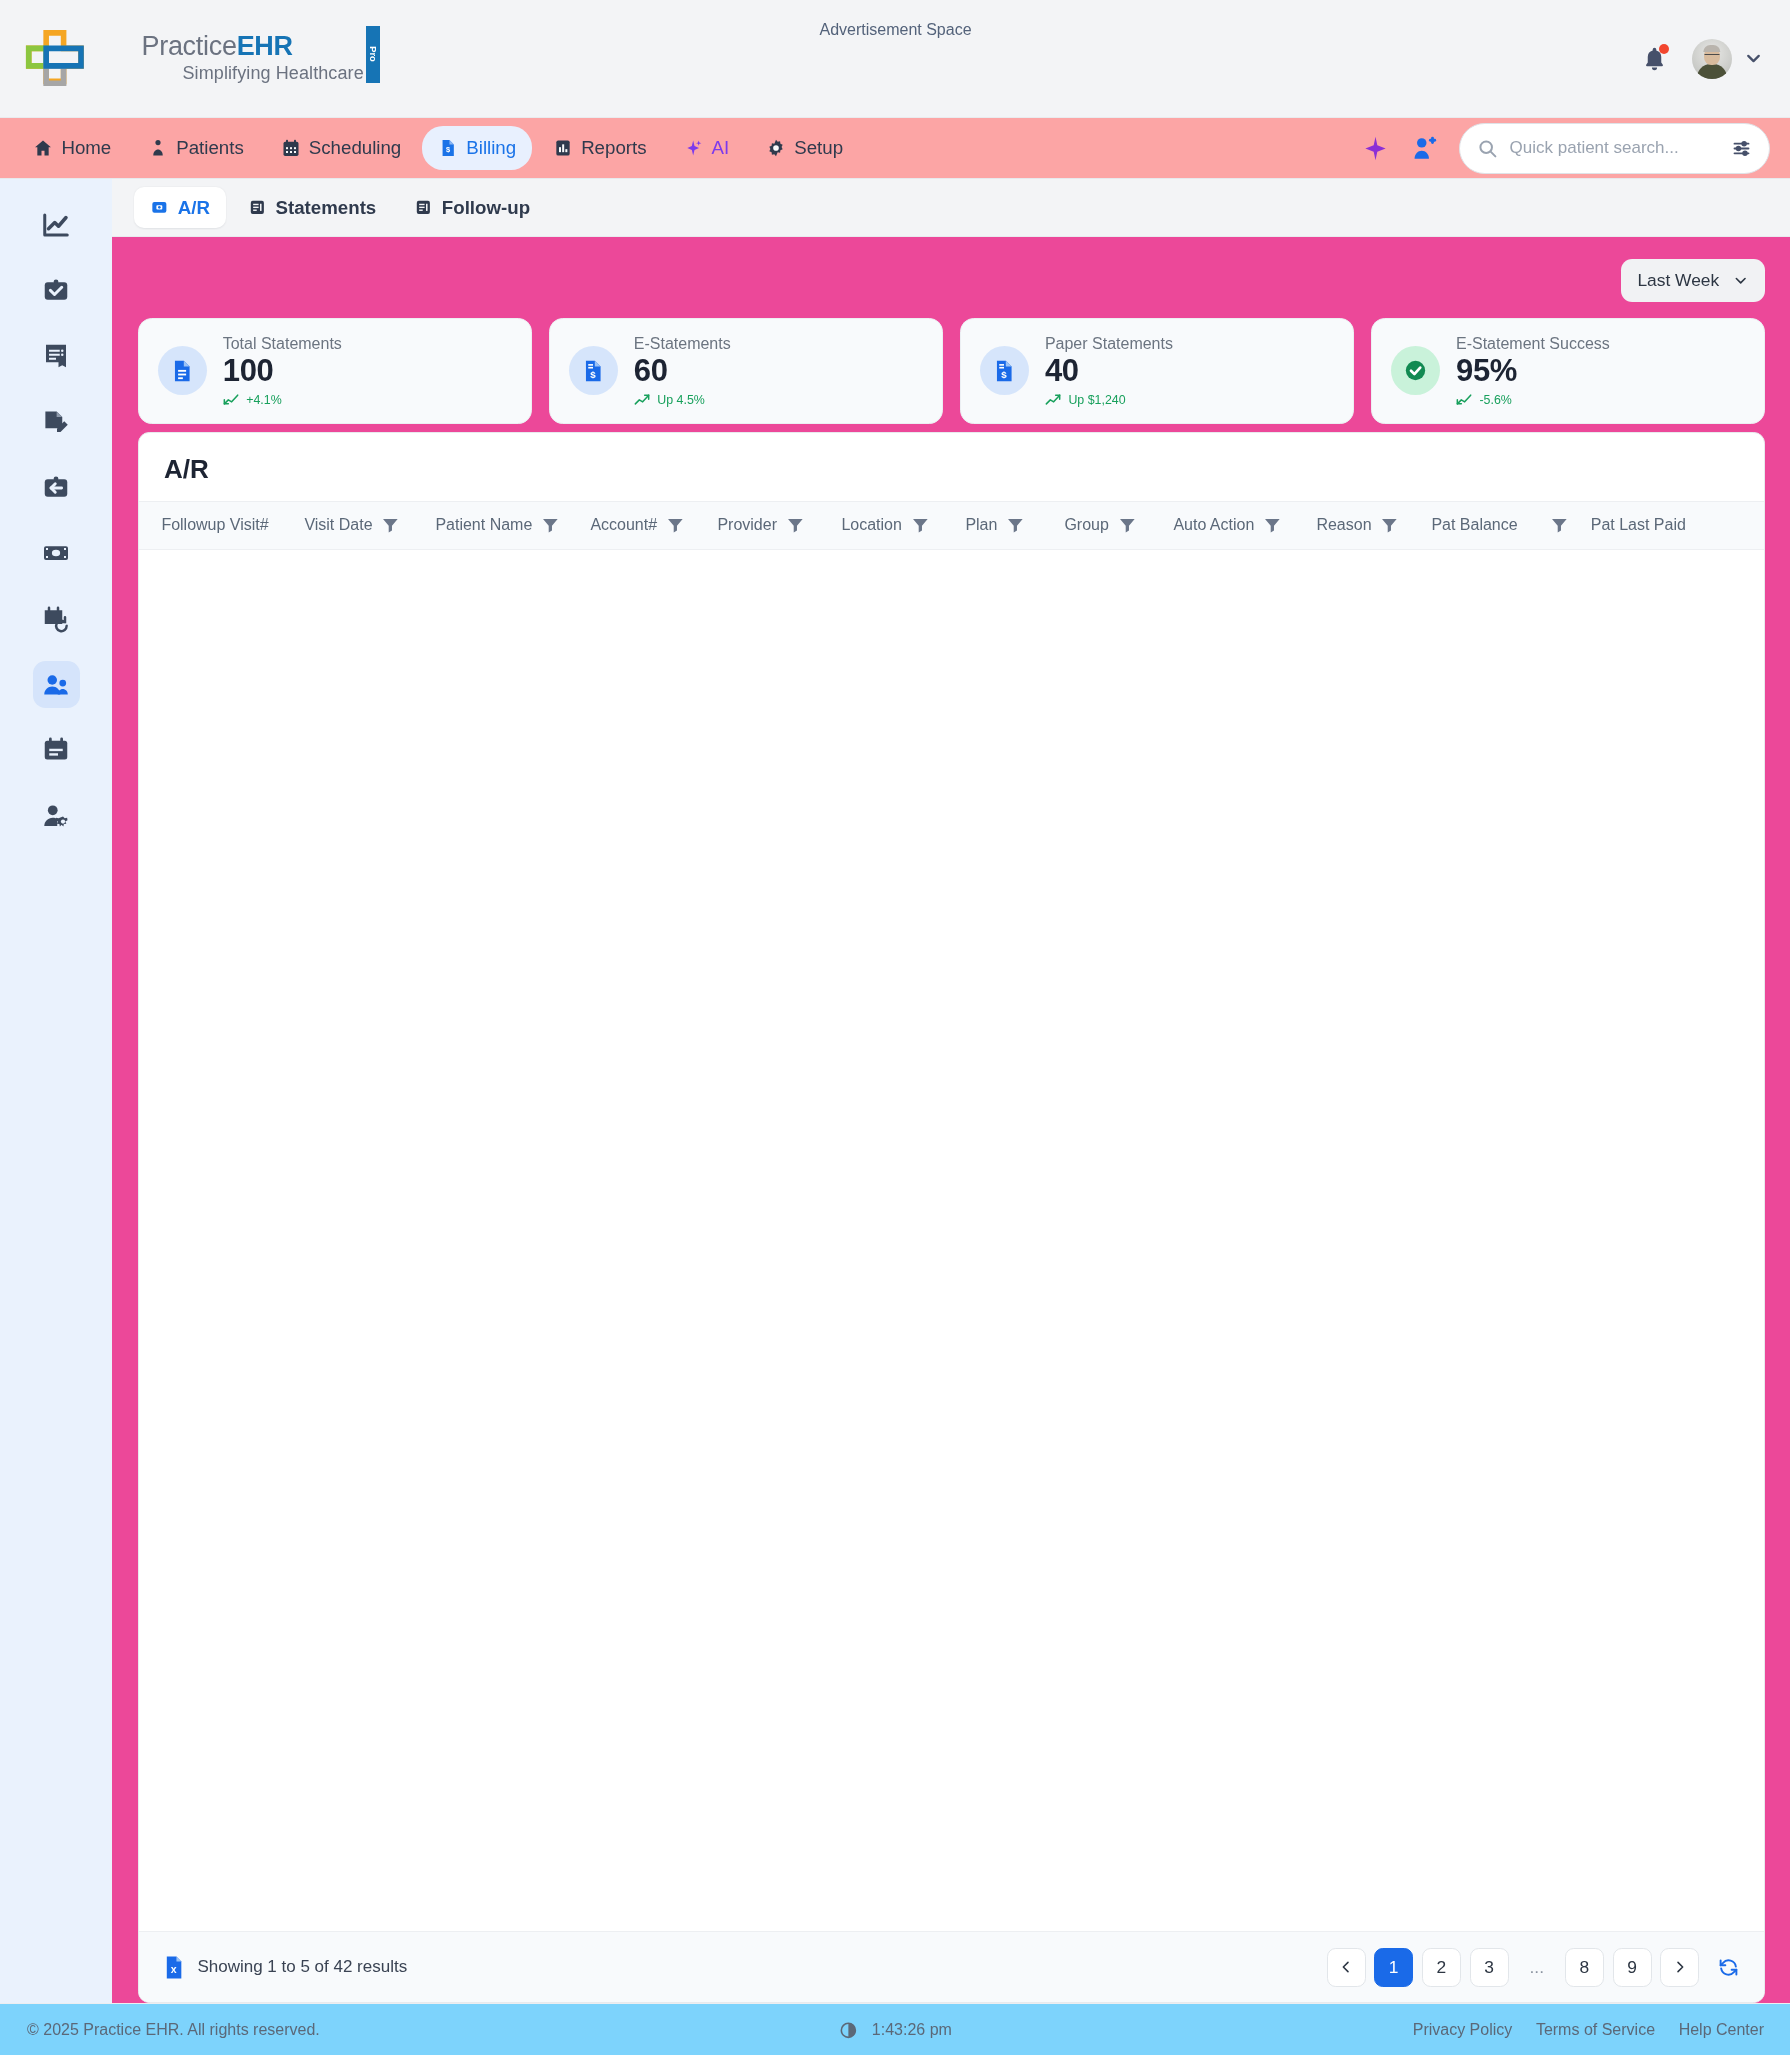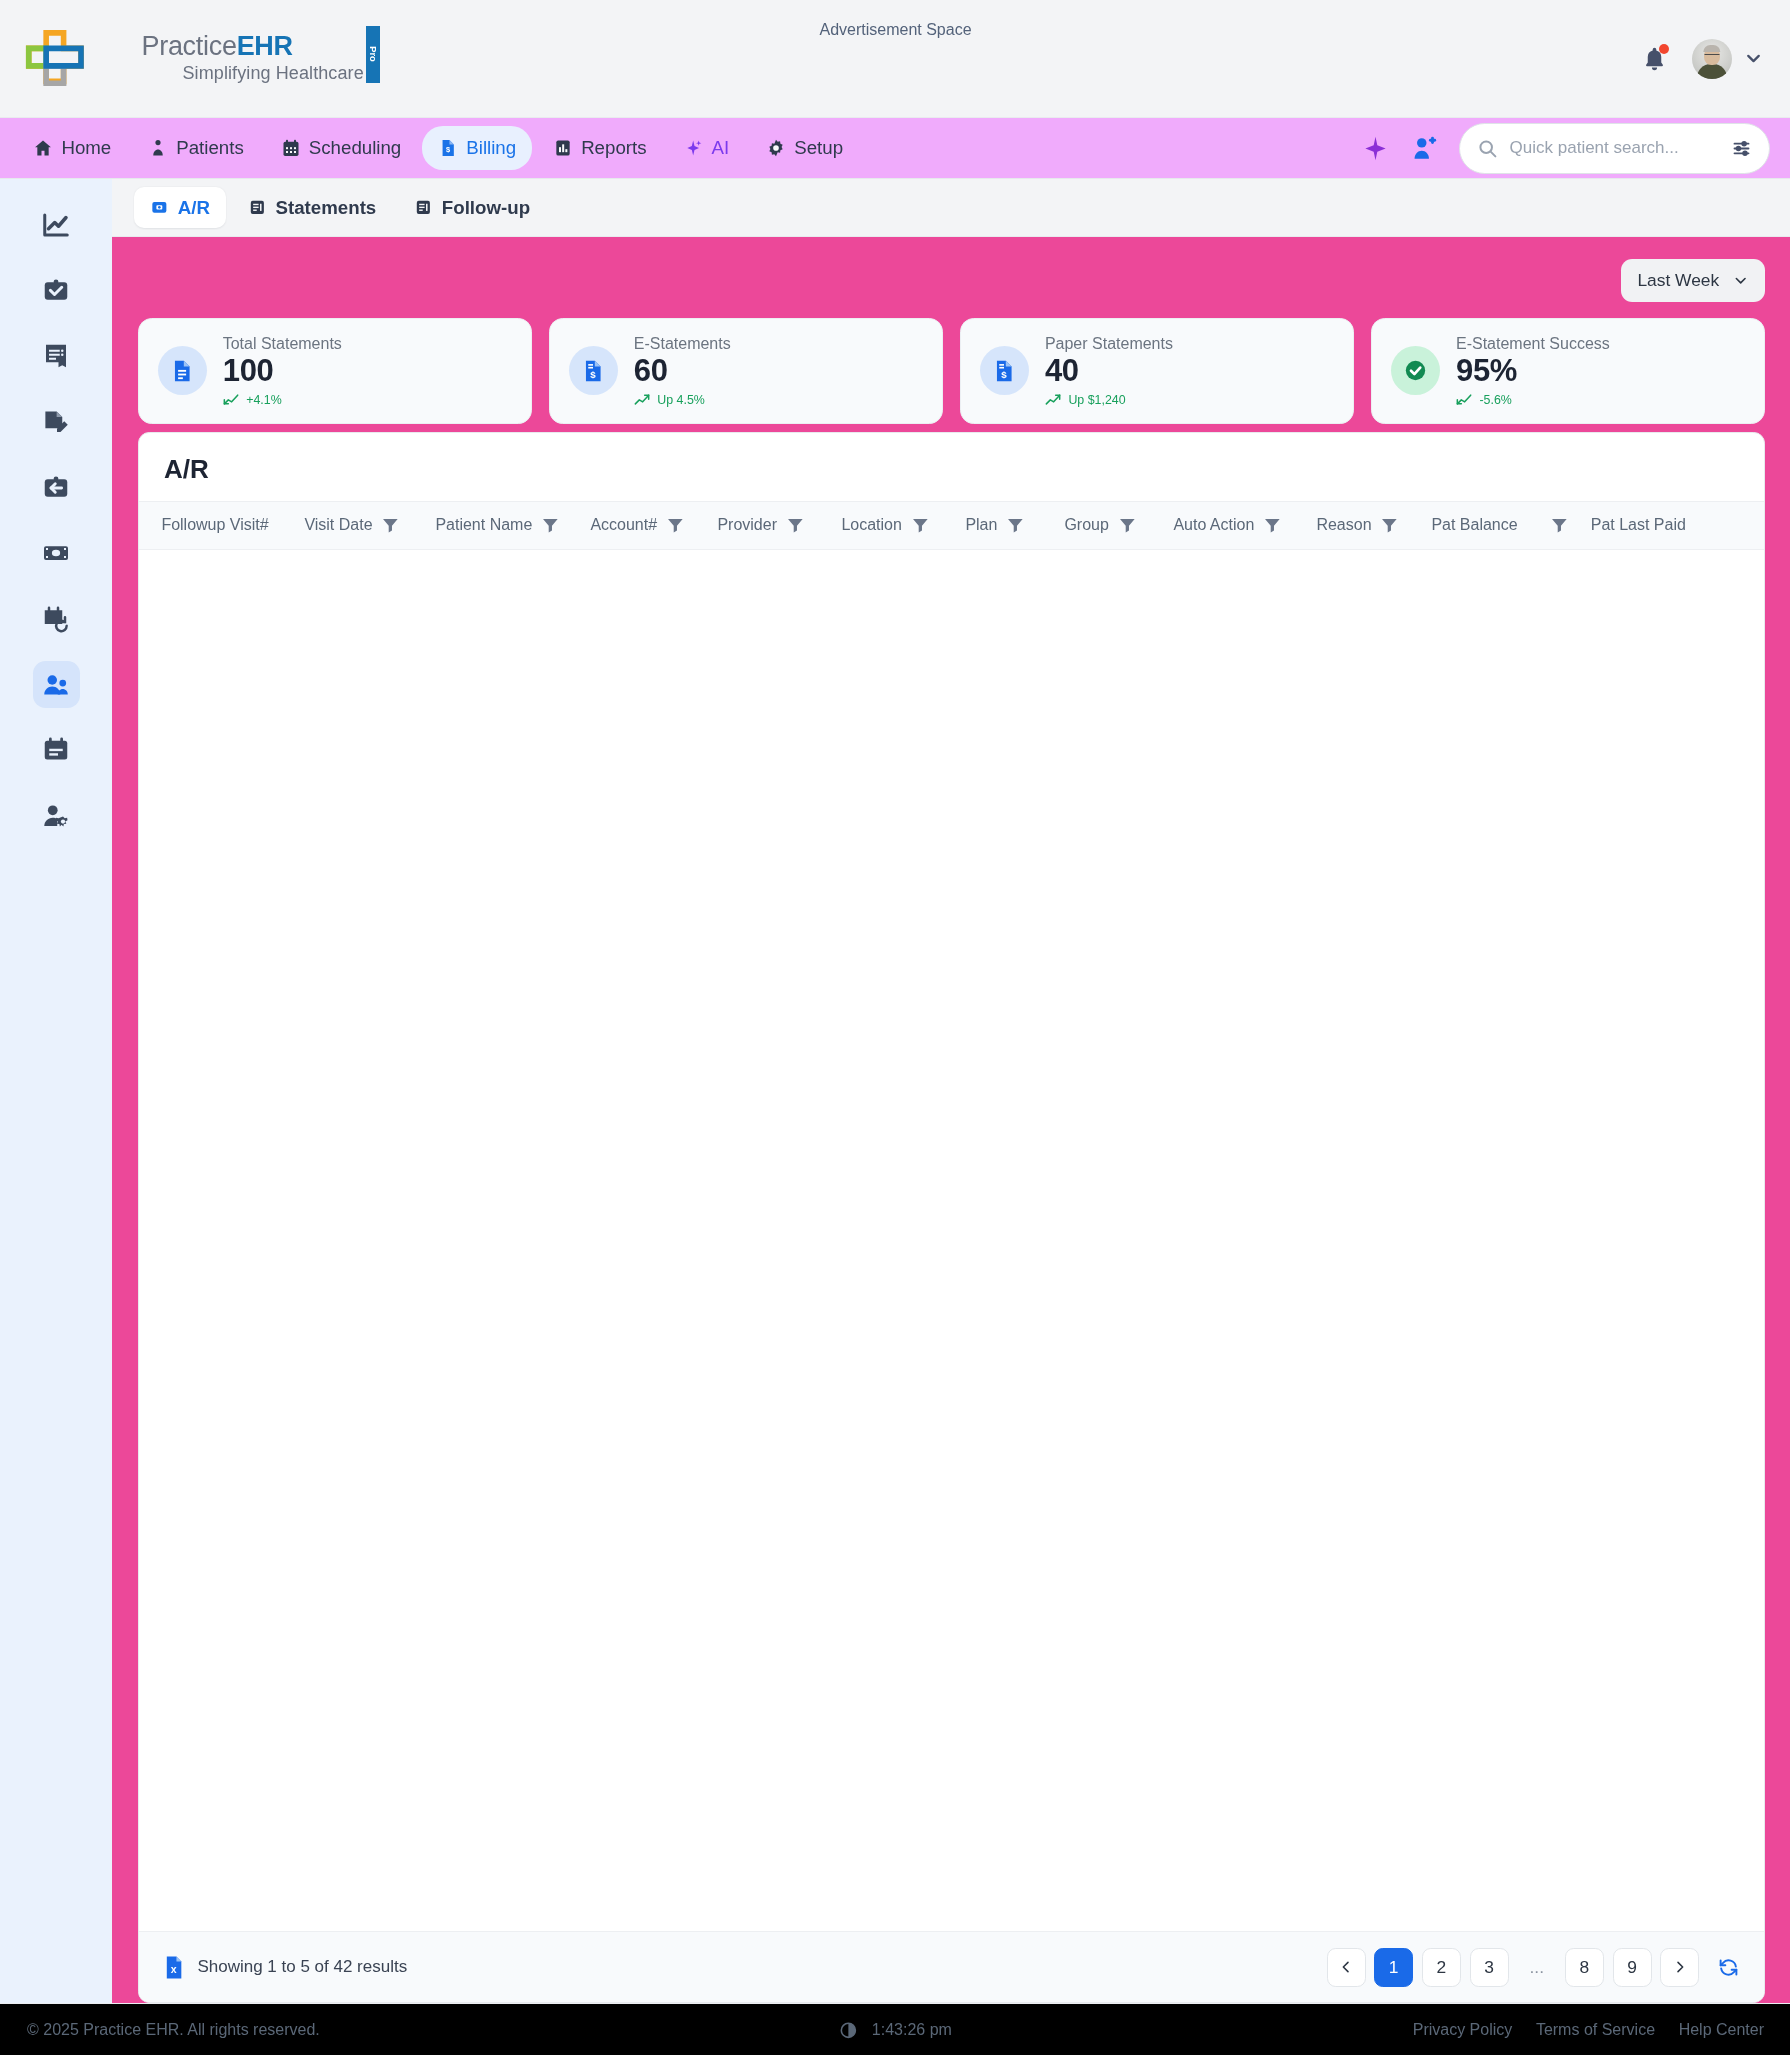--- a/index.html
+++ b/index.html
@@ -50,21 +50,21 @@
     background: radial-gradient(circle at 50% 35%, #e8e8e6 0%, #cfd0cd 55%, #b9bbb7 100%);
     position: relative; overflow: hidden;
   }
   .av-head { position: absolute; left: 50%; top: 8.7px; transform: translateX(-50%); width: 16px; height: 18px; border-radius: 50% 50% 45% 45%; background: #d8bb9d; }
   .av-hair { position: absolute; left: 50%; top: 6.8px; transform: translateX(-50%); width: 17.4px; height: 6.8px; border-radius: 8.7px 8.7px 0 0; background: #b9b4ad; }
   .av-glass { position: absolute; left: 50%; top: 15px; transform: translateX(-50%); width: 15px; height: 4.4px; border-top: 1.2px solid #4b4b4b; }
   .av-body { position: absolute; left: 50%; bottom: 0; transform: translateX(-50%); width: 30px; height: 15px; border-radius: 13.7px 13.7px 0 0; background: #4c5139; }
 
   
   .mainnav {
-    height: 61px; background: #f0abfc; display: flex; align-items: center;
+    height: 61px; background: #fca5a5; display: flex; align-items: center;
     flex: 0 0 61px; border-bottom: 0.6px solid #e7e9ed; position: relative;
   }
   .nav-items { display: flex; align-items: center; margin-left: 17.4px; gap: 5px; }
   .nav-item {
     display: flex; align-items: center; gap: 8px; padding: 10.6px 16px; border-radius: 21px;
     font-size: 18.7px; color: #2f3a4d; cursor: pointer; white-space: nowrap;
   }
   .nav-item.active { background: #e8f0fe; color: #1a73e8; }
   .nav-item.ai { color: #7c3aed; }
   .nav-right { margin-left: auto; margin-right: 21px; display: flex; align-items: center; gap: 20px; }
@@ -142,21 +142,21 @@
   .pg {
     min-width: 39px; height: 39px; border: 0.6px solid #e2e6ea; border-radius: 8.7px; background: #fff;
     display: flex; align-items: center; justify-content: center; font-size: 17.4px; color: #2d3643; cursor: pointer; padding: 0 6.2px;
   }
   .pg.active { background: #1a6ae8; border-color: #1a6ae8; color: #fff; }
   .pg.dots { border: none; background: transparent; color: #8a93a0; }
   .refresh { margin-left: 10px; cursor: pointer; display: flex; align-items: center; }
 
   
   .footer {
-    height: 53px; background: #000000; border-top: 0.6px solid #eceef1;
+    height: 53px; background: #7dd3fc; border-top: 0.6px solid #eceef1;
     display: flex; align-items: center; padding: 0 27px; flex: 0 0 53px; position: relative;
   }
   .foot-copy { font-size: 16px; color: #5b6878; }
   .foot-time { position: absolute; left: 0; right: 0; display: flex; justify-content: center; align-items: center; gap: 14px; font-size: 16px; color: #5b6878; pointer-events: none;}
   .foot-links { margin-left: auto; display: flex; gap: 23.6px; font-size: 16px; color: #5b6878; }
   .foot-links span { cursor: pointer; }
 </style>
 </head>
 <body>
 

